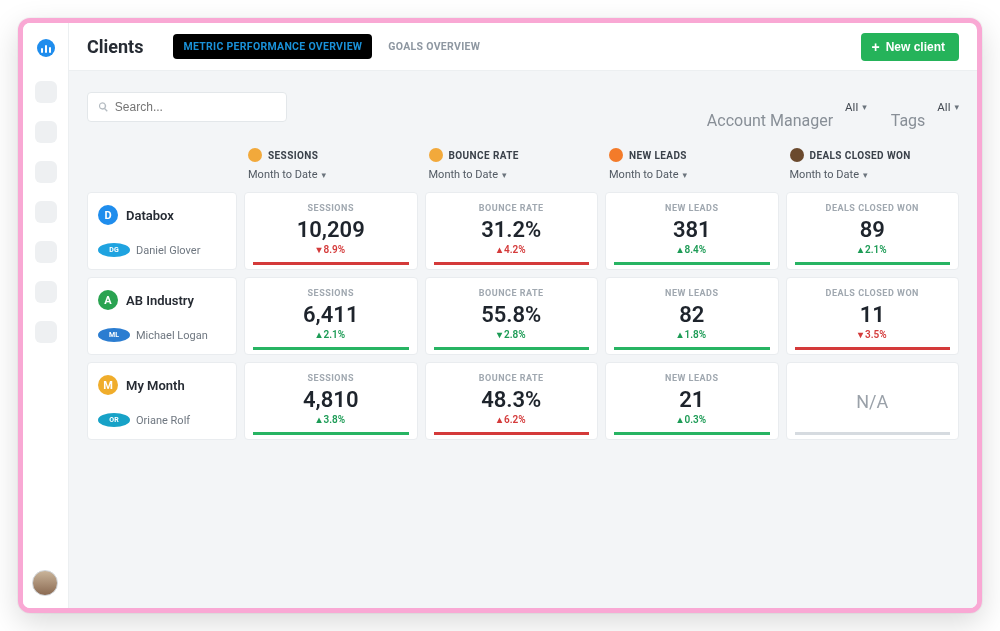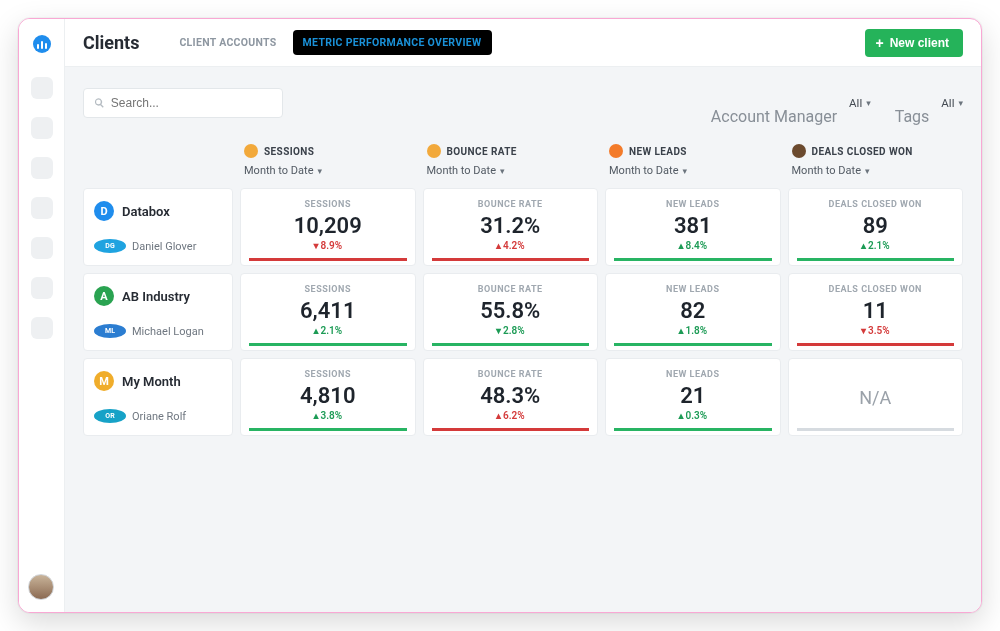--- a/index.html
+++ b/index.html
@@ -8,21 +8,21 @@
     background: #fff;
     width: 1000px;
     height: 631px;
     overflow: hidden;
     position: relative;
   }
   .app {
     position: absolute;
     inset: 18px;
     background: #fff;
-    border: 1px solid #f9a8d4;
+    border: 5px solid #f9a8d4;
     border-radius: 12px;
     box-shadow: 0 10px 30px rgba(0,0,0,0.15), 0 0 0 1px rgba(0,0,0,0.03);
     display: flex;
     overflow: hidden;
   }
   
   .sidebar {
     width: 46px;
     background: #fff;
     border-right: 1px solid #eceff1;
@@ -250,22 +250,22 @@
     <div class="side-blur"></div>
     <div class="side-blur"></div>
     <div class="avatar"></div>
   </div>
 
   <div class="main">
 
     <div class="topbar">
       <div class="page-title">Clients</div>
       <div class="tabs" id="tabs">
-          <div class="tab">CLIENT ACCOUNTS</div>
           <div class="tab active">METRIC PERFORMANCE OVERVIEW</div>
+          <div class="tab">GOALS OVERVIEW</div>
         </div>
       <div class="spacer"></div>
       <button class="new-btn">
         <span class="plus">+</span>
         <span>New client</span>
       </button>
     </div>
 
     <div class="content">
       <div class="filter-row">

